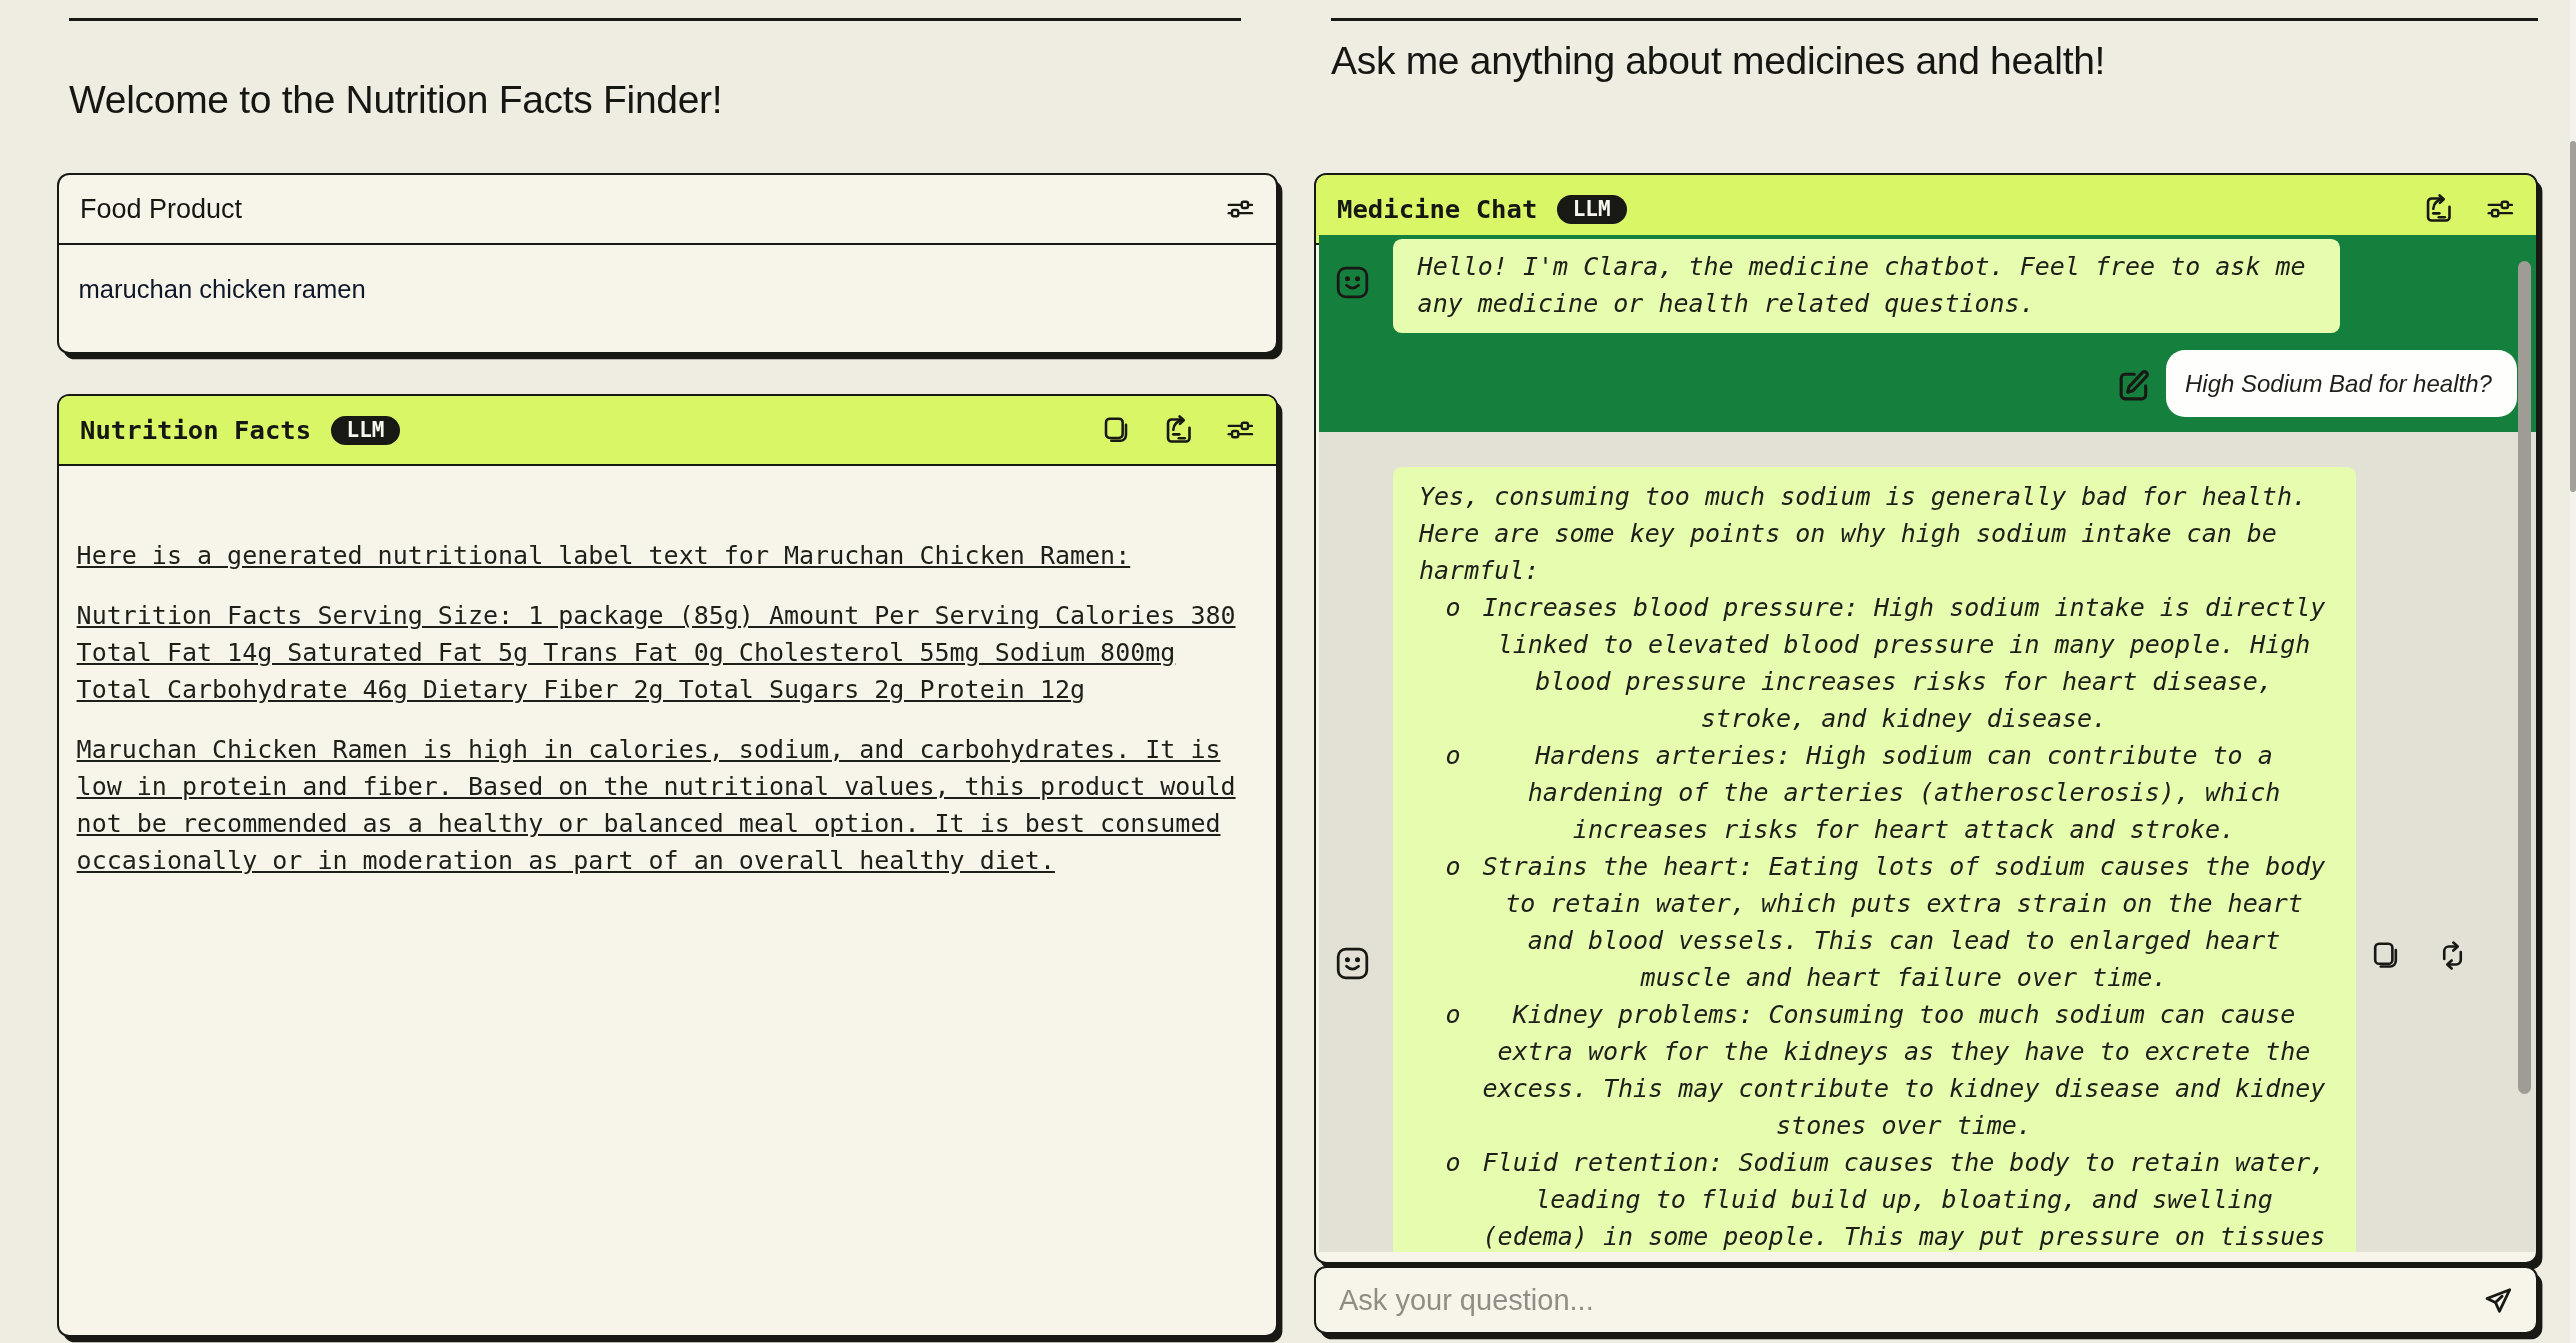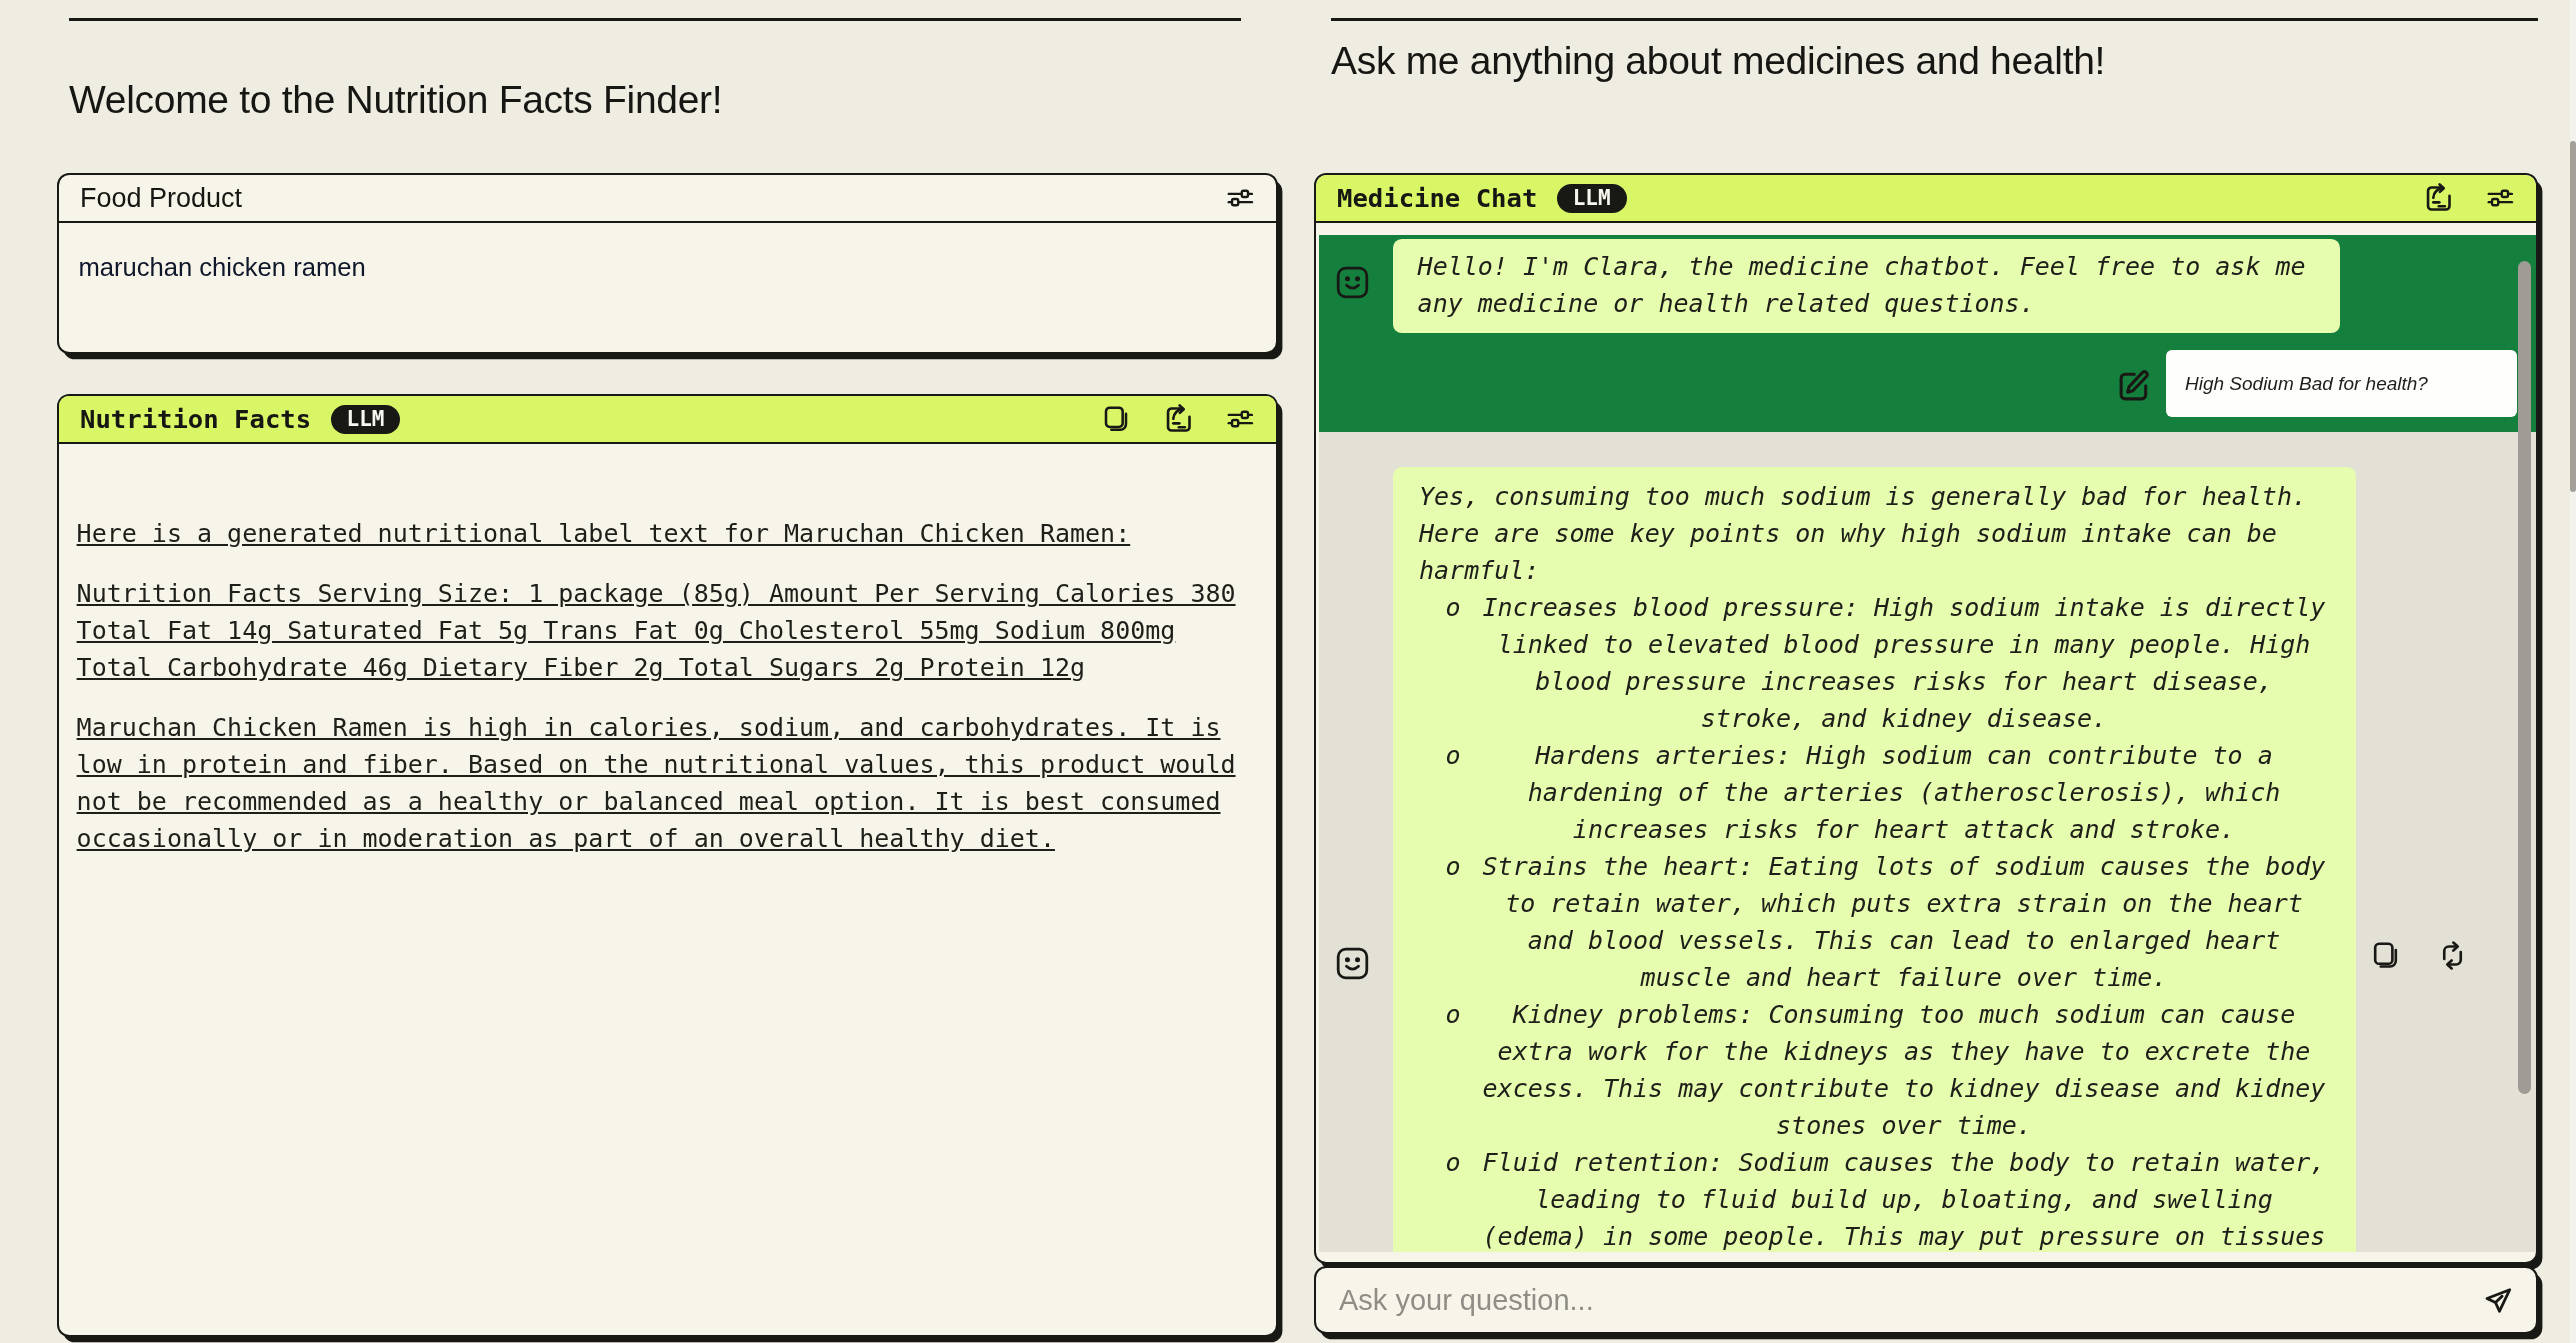--- a/index.html
+++ b/index.html
@@ -5,21 +5,21 @@
   html,body { margin:0; padding:0; }
   body { width:2576px; height:1343px; overflow:hidden; background:#efede2; }
   .stage { position:relative; width:2576px; height:1343px; background:#efede2;
            font-family:"Liberation Sans", sans-serif; color:#1b1b18; }
 
   .rule { position:absolute; top:17.6px; height:3.5px; background:#181815; }
   .col-title { position:absolute; font-size:39px; font-weight:500; letter-spacing:-0.3px; color:#161613; }
 
   .card { position:absolute; background:#f7f5ea; border:2.6px solid #181815;
           border-radius:12.3px; box-shadow:5.3px 6.2px 0 -0.9px #181815; box-sizing:border-box; }
-  .card-header { display:flex; align-items:center; height:48px; border-bottom:2.6px solid #181815;
+  .card-header { display:flex; align-items:center; height:70px; border-bottom:2.6px solid #181815;
                  padding:0 21px; box-sizing:border-box; }
   .card-header.lime { background:#d8f666; border-radius:9.7px 9.7px 0 0; }
   .hdr-label-sans { font-size:27px; font-weight:500; color:#161613; }
   .hdr-label-mono { font-family:"DejaVu Sans Mono", monospace; font-size:25.6px; font-weight:700; color:#161613; }
   .badge { margin-left:19.4px; background:#181815; color:#f7f7ef; border-radius:21px;
            font-family:"DejaVu Sans Mono", monospace; font-size:21px; font-weight:700;
            padding:4px 16px; line-height:1; }
   .spacer { flex:1; }
   .hicon { display:flex; align-items:center; margin-left:30px; }
   .hicon svg { display:block; }
@@ -40,22 +40,22 @@
             font-family:"DejaVu Sans Mono", monospace; font-size:25px; line-height:37px; color:#1f1f1a; }
   .bubble.lime { background:#e6fcae; }
   .bubble1 { left:74px; top:4.4px; width:947px; padding:8.8px 25px 10.6px 25px; }
   .bubble3 { left:74px; top:216px; width:963px; padding:10.6px 26.4px 12.3px 26.4px;margin-top:16px; }
   .bubble3 .blist { margin:0; }
   .brow { display:flex; }
   .bmark { width:60px; padding-left:26.4px; box-sizing:border-box; flex:none; }
   .btext { width:850px; flex:none;text-align:center; }
 
   .user-bubble { position:absolute; left:847px; top:115px; width:351px; height:67px;
-                 background:#fefefc; border-radius:6px; display:flex; align-items:center;
-                 padding-left:19.4px; box-sizing:border-box; font-size:19px; color:#1f1f1a; }
+                 background:#fefefc; border-radius:19px; display:flex; align-items:center;
+                 padding-left:19.4px; box-sizing:border-box; font-size:24px; color:#1f1f1a; }
 
   .avatar { position:absolute; width:39px; height:39px; }
   .msg-icon { position:absolute; }
 
   .scroll-thumb { position:absolute; left:1199px; top:25.6px; width:13.2px; height:833px;
                   background:#9e9c94; border-radius:7px; }
 
   .input-card { display:flex; align-items:center; padding:0 21px; }
   .chat-input { flex:1; border:none; outline:none; background:transparent;
                 font-family:"Liberation Sans", sans-serif; font-size:29px; color:#24241f; }

